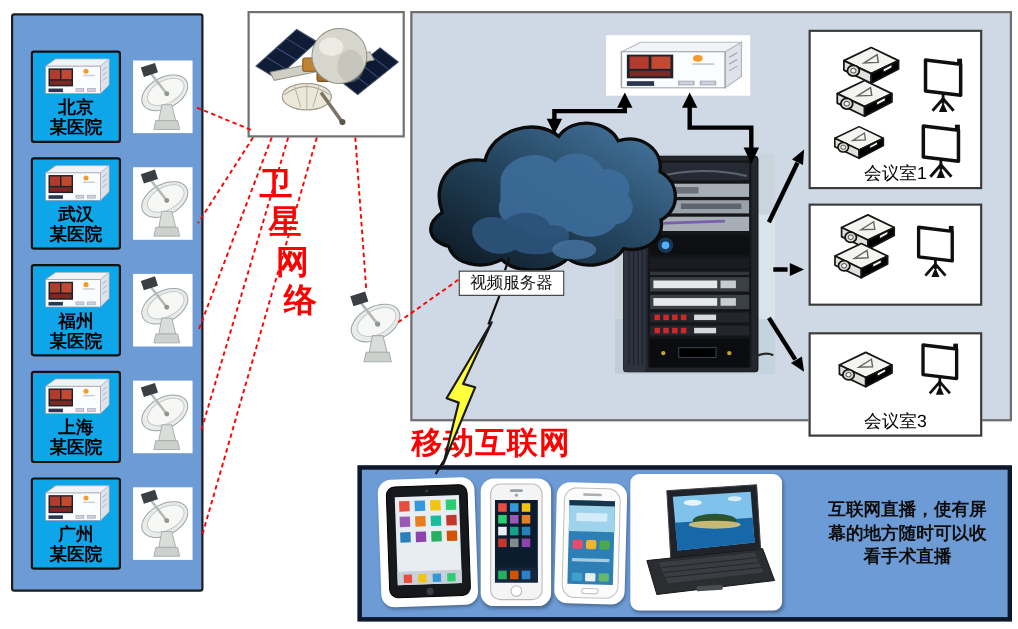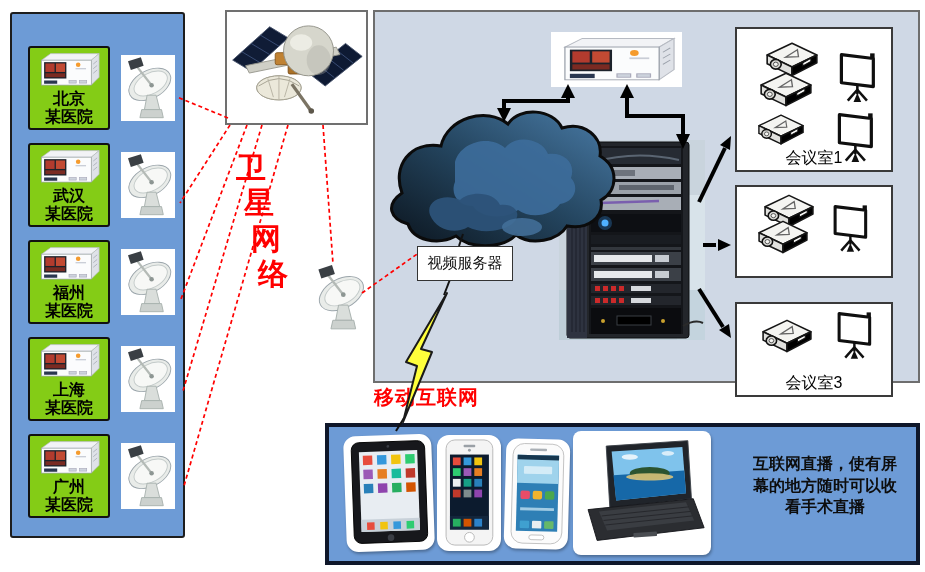--- a/index.html
+++ b/index.html
@@ -4,21 +4,21 @@
 <style>
   html,body{margin:0;padding:0;background:#ffffff;}
   #stage{position:relative;width:925px;height:572px;background:#fff;overflow:hidden;
          font-family:"Liberation Sans","DejaVu Sans",sans-serif;}
 
   
   .left-panel{position:absolute;left:10px;top:12px;width:175px;height:526px;
     background:#6D9BD6;border:2px solid #1d1d1d;border-radius:3px;box-sizing:border-box;
     display:flex;flex-direction:column;padding-top:32px;row-gap:13px;}
   .hrow{display:flex;align-items:center;gap:11px;padding-left:16px;height:84px;flex:0 0 auto;}
-  .hbox{width:82px;height:84px;background:#84cc16;border:2px solid #111;border-radius:3px;
+  .hbox{width:82px;height:84px;background:#0ea5e9;border:2px solid #111;border-radius:3px;
     box-sizing:border-box;display:flex;flex-direction:column;align-items:center;justify-content:center;}
   .hbox .enc{width:70px;height:38px;}
   .hname{font-size:16px;font-weight:bold;color:#000;text-align:center;line-height:1.1;margin-top:1px;}
   .dishcard{width:54px;height:66px;background:#fff;flex:0 0 auto;}
   .dishcard svg{width:100%;height:100%;}
 
   
   .satbox{position:absolute;left:225px;top:10px;width:143px;height:115px;background:#fff;
     border:2px solid #707070;box-sizing:border-box;}
   .satbox svg{width:100%;height:100%;}
@@ -48,25 +48,25 @@
   .room{position:absolute;left:735px;width:158px;background:#fff;border:2px solid #3a3a3a;
     box-sizing:border-box;}
   .room-1{top:27px;height:145px;}
   .room-2{top:185px;height:93px;}
   .room-3{top:302px;height:95px;}
   .roomlabel{position:absolute;bottom:1px;width:100%;text-align:center;font-weight:normal;
     font-size:16px;color:#000;}
   .ric{position:absolute;}
   .ric svg{width:100%;height:100%;}
 
-  .vslabel{position:absolute;left:417px;top:246px;width:96px;height:35px;background:#fff;
+  .vslabel{position:absolute;left:417px;top:246px;width:96px;height:23px;background:#fff;
     border:1px solid #333;box-sizing:border-box;display:flex;align-items:center;justify-content:center;
     font-size:15px;color:#111;z-index:7;text-align:right;}
 
-  .mitext{position:absolute;left:374px;top:384px;color:#FF0000;font-size:20px;font-weight:bold;
+  .mitext{position:absolute;left:374px;top:384px;color:#FF0000;font-size:28px;font-weight:bold;
     letter-spacing:1px;z-index:2;}
 
   
   .bottom-panel{position:absolute;left:325px;top:423px;width:595px;height:142px;background:#6D9BD6;
     border:4px solid #0f172a;box-sizing:border-box;}
   .card{position:absolute;background:#fff;border-radius:12px;box-shadow:1px 2px 3px rgba(0,0,0,.3);
     display:flex;align-items:center;justify-content:center;}
   .card svg{width:92%;height:94%;}
   .card-ipad{left:16px;top:8px;width:88px;height:116px;transform:rotate(-2deg);}
   .card-iphone{left:108px;top:8px;width:64px;height:116px;}

